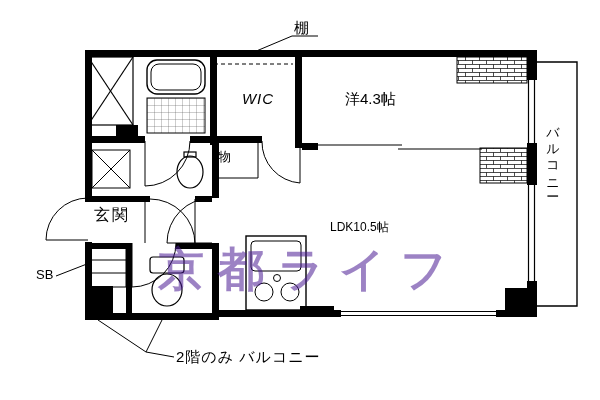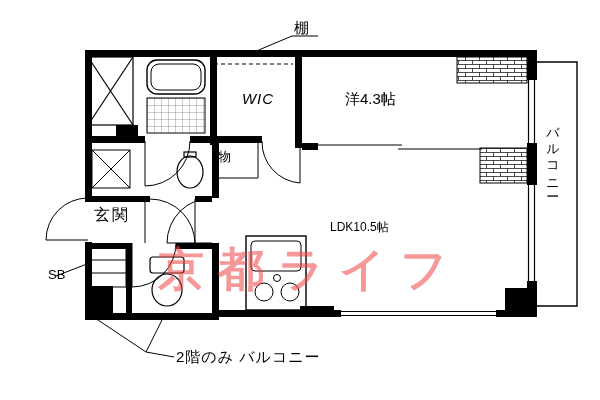--- a/index.html
+++ b/index.html
@@ -5,26 +5,26 @@
   html,body{margin:0;padding:0;background:#fff;}
   #stage{position:relative;width:600px;height:400px;background:#fff;overflow:hidden;
          font-family:"Liberation Sans",sans-serif;}
   #plan-svg{position:absolute;left:0;top:0;}
   .label{position:absolute;color:#000;white-space:nowrap;line-height:1.1;}
   .lbl-shelf{left:294px;top:20px;font-size:15px;}
   .lbl-wic{left:228px;top:91px;width:60px;text-align:center;font-size:15px;letter-spacing:1px;font-style:italic;}
   .lbl-storage{left:218px;top:150px;font-size:13px;}
   .lbl-western{left:345px;top:91px;width:140px;text-align:left;font-size:15px;}
   .lbl-entrance{left:94px;top:206px;font-size:16px;letter-spacing:2px;}
-  .lbl-sb{left:36px;top:268px;font-size:13px;margin-left:12px;}
+  .lbl-sb{left:36px;top:268px;font-size:13px;}
   .lbl-ldk{left:330px;top:221px;width:170px;text-align:left;font-size:12px;}
   .lbl-balcony{left:545px;top:118px;font-size:13px;writing-mode:vertical-rl;
                text-orientation:upright;letter-spacing:3px;}
   .lbl-note{left:176px;top:349px;font-size:15px;letter-spacing:1px;}
-  .watermark{left:158px;top:244px;font-size:46px;font-weight:bold;color:#ef4444;
+  .watermark{left:158px;top:244px;font-size:46px;font-weight:bold;color:#4c1d95;
              opacity:.55;letter-spacing:14px;}
 </style>
 </head>
 <body>
 
 <div id="stage">
 
   <svg id="plan-svg" width="600" height="400" viewBox="0 0 600 400">
     <defs>
       <pattern id="brick" width="14" height="8" patternUnits="userSpaceOnUse">

